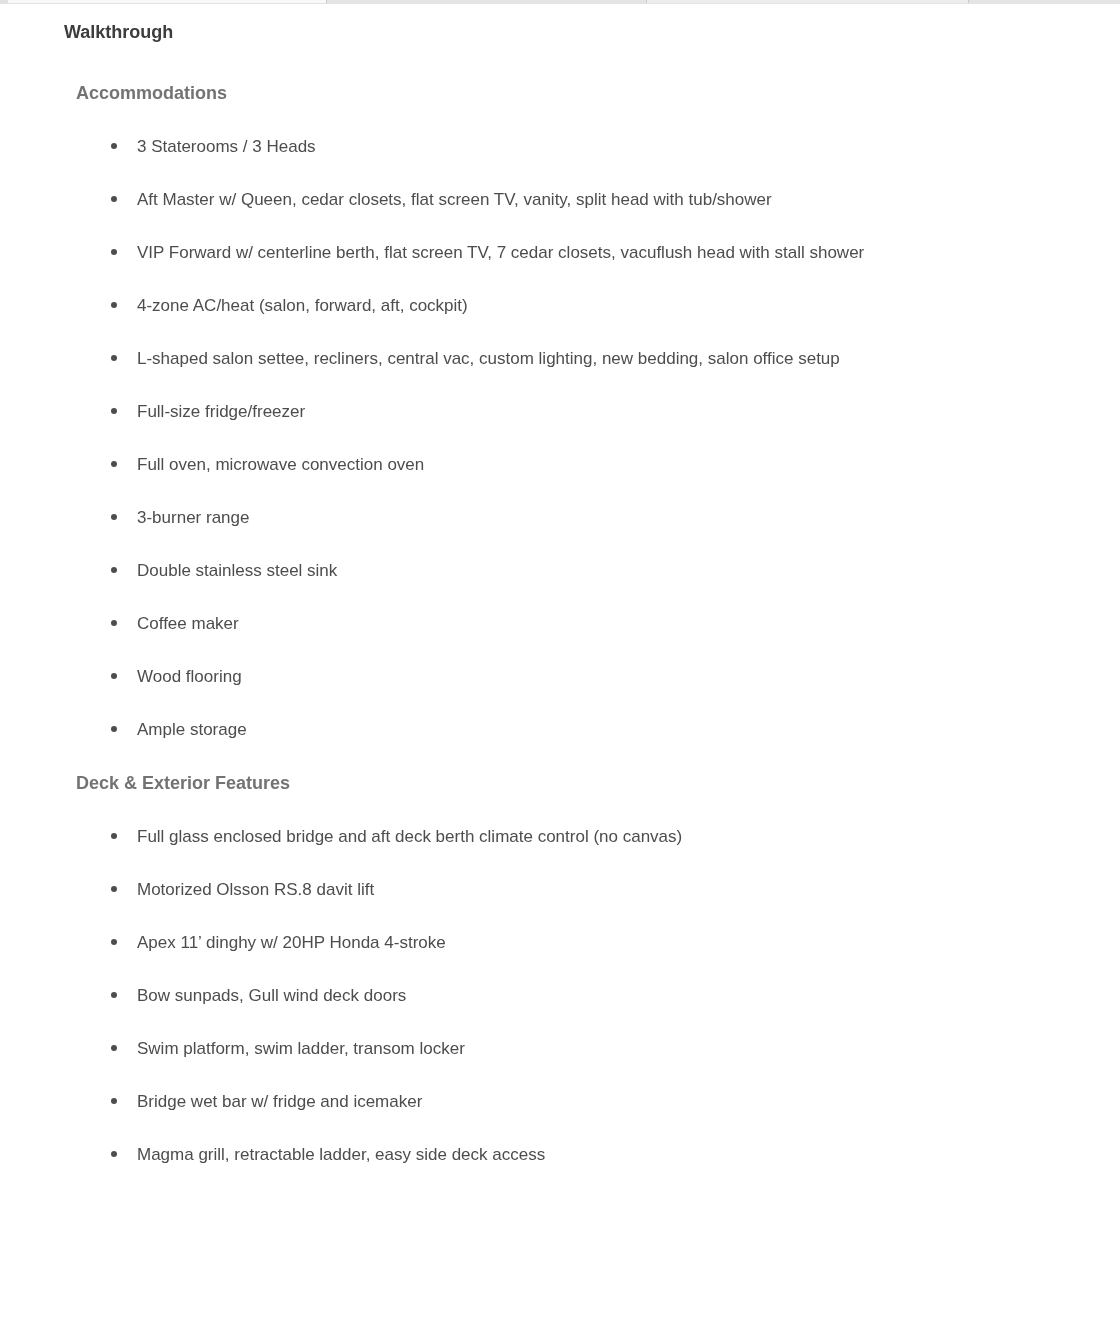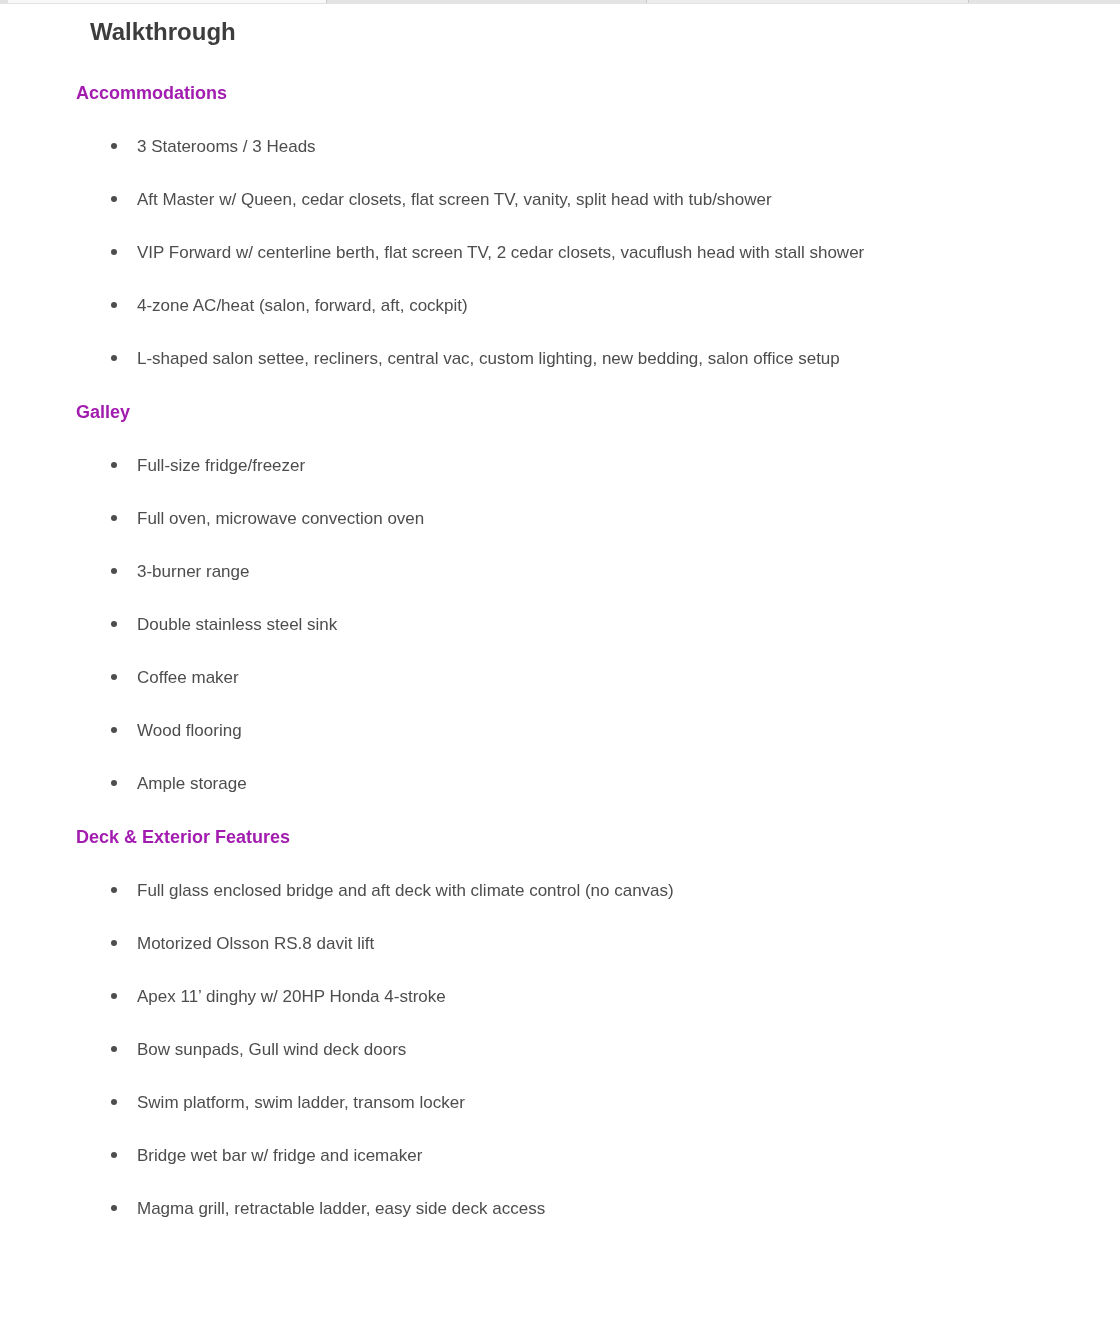--- a/index.html
+++ b/index.html
@@ -24,32 +24,32 @@
     box-sizing: border-box;
   }
   .tab-strip .seg { height: 100%; box-sizing: border-box; }
   .seg-edge   { width: 8px;   background: #e1e1e1; }
   .seg-active { width: 318px; background: #f8f8f8; }
   .seg-b      { width: 320px; background: #e4e4e4; border-left: 1px solid #c9c9c9; }
   .seg-c      { width: 322px; background: #ededed; border-left: 1px solid #c9c9c9; }
   .seg-d      { flex: 1;      background: #e4e4e4; border-left: 1px solid #c9c9c9; }
 
   h1.page-title {
-    font-size: 24px;
+    font-size: 18px;
     line-height: 30px;
     font-weight: bold;
     color: #3d3d3d;
-    margin: 13px 0 36px 90px;
+    margin: 13px 0 36px 64px;
   }
 
   h2.section-heading {
     font-size: 18px;
     line-height: 20px;
     font-weight: bold;
-    color: #a21caf;
+    color: #737373;
     margin: 8px 0 0 76px;
   }
 
   ul.feature-list {
     list-style: none;
     margin: 34px 0 0 0;
     padding: 0 20px 0 137px;
   }
   ul.feature-list li {
     position: relative;
@@ -82,43 +82,42 @@
 </div>
 
 <main>
   <h1 class="page-title">Walkthrough</h1>
 
   <section>
     <h2 class="section-heading">Accommodations</h2>
     <ul class="feature-list">
       <li>3 Staterooms / 3 Heads</li>
       <li>Aft Master w/ Queen, cedar closets, flat screen TV, vanity, split head with tub/shower</li>
-      <li>VIP Forward w/ centerline berth, flat screen TV, 2 cedar closets, vacuflush head with stall shower</li>
+      <li>VIP Forward w/ centerline berth, flat screen TV, 7 cedar closets, vacuflush head with stall shower</li>
       <li>4-zone AC/heat (salon, forward, aft, cockpit)</li>
       <li>L-shaped salon settee, recliners, central vac, custom lighting, new bedding, salon office setup</li>
     </ul>
   </section>
 
   <section>
-    <h2 class="section-heading">Galley</h2>
     <ul class="feature-list">
       <li>Full-size fridge/freezer</li>
       <li>Full oven, microwave convection oven</li>
       <li>3-burner range</li>
       <li>Double stainless steel sink</li>
       <li>Coffee maker</li>
       <li>Wood flooring</li>
       <li>Ample storage</li>
     </ul>
   </section>
 
   <section>
     <h2 class="section-heading">Deck &amp; Exterior Features</h2>
     <ul class="feature-list">
-      <li>Full glass enclosed bridge and aft deck with climate control (no canvas)</li>
+      <li>Full glass enclosed bridge and aft deck berth climate control (no canvas)</li>
       <li>Motorized Olsson RS.8 davit lift</li>
       <li>Apex 11’ dinghy w/ 20HP Honda 4-stroke</li>
       <li>Bow sunpads, Gull wind deck doors</li>
       <li>Swim platform, swim ladder, transom locker</li>
       <li>Bridge wet bar w/ fridge and icemaker</li>
       <li>Magma grill, retractable ladder, easy side deck access</li>
     </ul>
   </section>
 </main>
 

